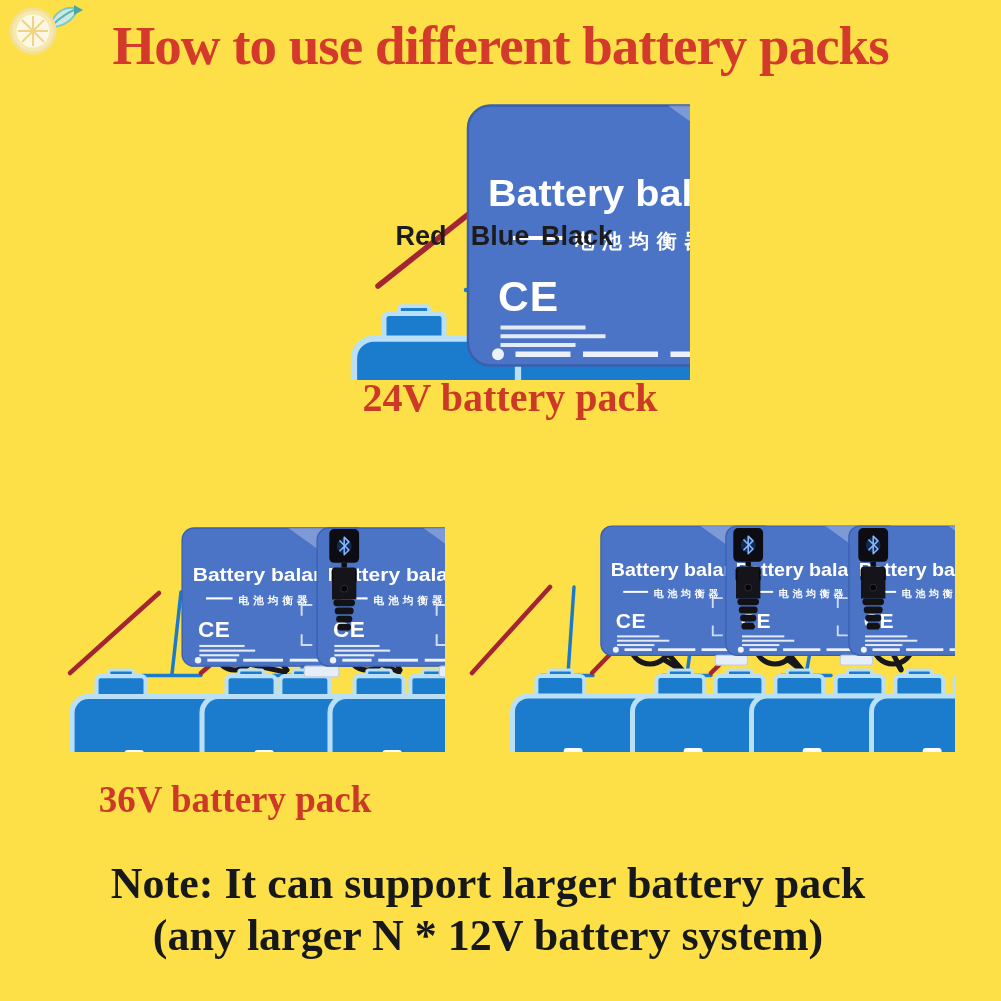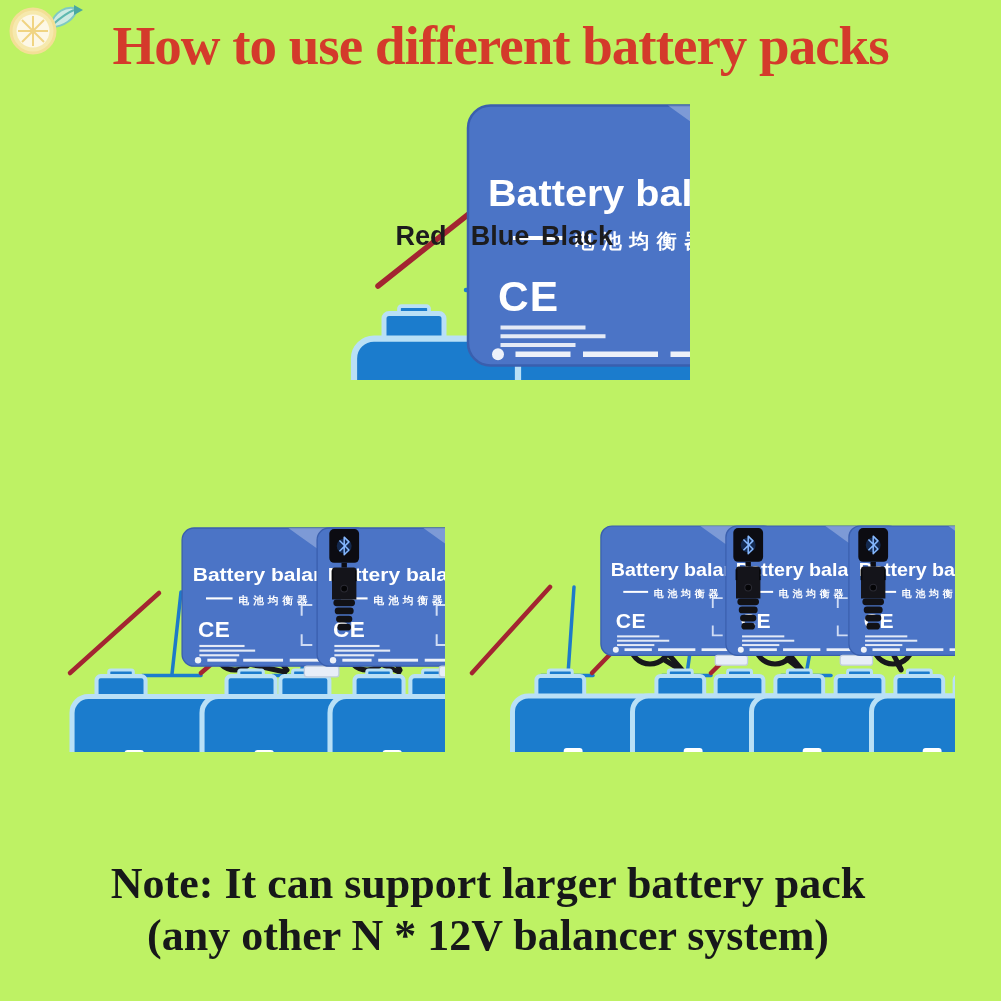--- a/index.html
+++ b/index.html
@@ -2,21 +2,21 @@
 <html style="--title-red: #d43a2b; --caption-red: #cd3927; --note-black: #17181a; --battery-blue: #1b7ccd; --battery-outline: #b9e0f6; --balancer-blue: #4b74c6; --wire-red: #a32531; --wire-blue: #1e7ac9; --wire-black: #17171c; --lemon-yellow: #f6e9ad; --leaf-teal: #7fc9c3;"><head>
 <meta charset="utf-8">
 <style>
   :root{
     --title-red:#d43a2b; --caption-red:#cd3927; --note-black:#17181a;
     --battery-blue:#1b7ccd; --battery-outline:#b9e0f6; --balancer-blue:#4b74c6;
     --wire-red:#a32531; --wire-blue:#1e7ac9; --wire-black:#17171c;
     --lemon-yellow:#f6e9ad; --leaf-teal:#7fc9c3;
   }
   html,body{margin:0;padding:0;background:#fff;}
-  .canvas{position:relative;width:1001px;height:1001px;background:#bef264;overflow:hidden;
+  .canvas{position:relative;width:1001px;height:1001px;background:#fde047;overflow:hidden;
           font-family:"Liberation Serif",serif;}
   .abs{position:absolute;}
   .title{top:14px;left:0;width:1001px;text-align:center;font-size:55px;font-weight:700;
          color:var(--title-red);letter-spacing:-1px;}
   .pack-caption{font-size:40px;font-weight:700;color:var(--caption-red);text-align:center;}
   .cap24{top:374px;left:240px;width:540px;}
   .cap36{top:778px;left:30px;width:410px;font-size:37px;}
   .cap48{top:778px;left:482px;width:510px;font-size:37px;}
   .note-line{left:0;width:976px;text-align:center;font-weight:700;color:var(--note-black);}
   .note1{top:858px;font-size:44px;}
@@ -129,20 +129,21 @@
     <path class="wire-black" d="M235,118 L292,194" stroke-width="6"></path>
     <path class="wire-black" d="M308,156 C305,172 303,180 302,190 C300,208 291,215 279,215 C265,215 257,206 257,193 C257,181 263,173 271,167" stroke-width="7"></path>
     <use href="#sym-battery" x="0" y="0" transform="translate(14,186)"></use>
     <use href="#sym-battery" x="0" y="0" transform="translate(178,186)"></use>
     <use href="#sym-balancer" transform="translate(128,8)"></use>
     <use href="#sym-connector" transform="translate(280,6)"></use>
     <text class="wlabel" x="81" y="150" text-anchor="middle">Red</text>
     <text class="wlabel" x="160" y="150" text-anchor="middle">Blue</text>
     <text class="wlabel" x="237" y="150" text-anchor="middle">Black</text>
   </svg>
+  <div class="abs pack-caption cap24">24V battery pack</div>
 
   <svg class="abs" style="top:512px;left:35px" width="410" height="240" viewBox="0 0 410 240">
     <line class="bar" x1="107" y1="163.5" x2="166" y2="163.5" stroke-width="3.5"></line>
     <line class="bar" x1="237" y1="163.5" x2="294" y2="163.5" stroke-width="3.5"></line>
     <path class="wire-red" d="M124,81 L35,161" stroke-width="4.5"></path>
     <path class="wire-blue" d="M146,80 L137,162" stroke-width="3.5"></path>
     <path class="wire-black" d="M187,81 L252,158" stroke-width="5"></path>
     <path class="wire-black" d="M231,83 C233,100 225,110 218,118" stroke-width="5"></path>
     <circle cx="200" cy="138" r="20" fill="none" stroke="var(--wire-black)" stroke-width="5"></circle>
     <path class="wire-black" d="M214,152 L250,160" stroke-width="5"></path>
@@ -153,20 +154,21 @@
     <circle cx="332" cy="138" r="20" fill="none" stroke="var(--wire-black)" stroke-width="5"></circle>
     <path class="wire-black" d="M346,152 L364,160" stroke-width="5"></path>
     <use href="#sym-battery" transform="translate(16,158) scale(0.8)"></use>
     <use href="#sym-battery" transform="translate(146,158) scale(0.8)"></use>
     <use href="#sym-battery" transform="translate(274,158) scale(0.8)"></use>
     <use href="#sym-balancer" transform="translate(113,16) scale(0.62)"></use>
     <use href="#sym-balancer" transform="translate(248,16) scale(0.62)"></use>
     <use href="#sym-connector" transform="translate(219,17) scale(0.44)"></use>
     <use href="#sym-connector" transform="translate(353,17) scale(0.44)"></use>
   </svg>
+  <div class="abs pack-caption cap36">36V battery pack</div>
 
   <svg class="abs" style="top:512px;left:445px" width="510" height="240" viewBox="0 0 510 240">
     <line class="bar" x1="96" y1="163.5" x2="148" y2="163.5" stroke-width="3.5"></line>
     <line class="bar" x1="217" y1="163.5" x2="266" y2="163.5" stroke-width="3.5"></line>
     <line class="bar" x1="336" y1="163.5" x2="386" y2="163.5" stroke-width="3.5"></line>
     <path class="wire-red" d="M105,75 L27,161" stroke-width="4.5"></path>
     <path class="wire-blue" d="M129,75 L123,162" stroke-width="3.5"></path>
     <path class="wire-black" d="M165,75 L238,159" stroke-width="5"></path>
     <path class="wire-black" d="M204,82 C206,98 214,104 215,112" stroke-width="5"></path>
     <circle cx="205" cy="132" r="20" fill="none" stroke="var(--wire-black)" stroke-width="5"></circle>
@@ -189,15 +191,15 @@
     <use href="#sym-battery" transform="translate(367,158) scale(0.78)"></use>
     <use href="#sym-balancer" transform="translate(95,14) scale(0.58)"></use>
     <use href="#sym-balancer" transform="translate(220,14) scale(0.58)"></use>
     <use href="#sym-balancer" transform="translate(343,14) scale(0.58)"></use>
     <use href="#sym-connector" transform="translate(191,16) scale(0.44)"></use>
     <use href="#sym-connector" transform="translate(316,16) scale(0.44)"></use>
     <use href="#sym-connector" transform="translate(441,16) scale(0.44)"></use>
   </svg>
 
   <div class="abs note-line note1">Note: It can support larger battery pack</div>
-  <div class="abs note-line note2">(any other N * 12V balancer system)</div>
+  <div class="abs note-line note2">(any larger N * 12V battery system)</div>
 
 </div>
 
 </body></html>

